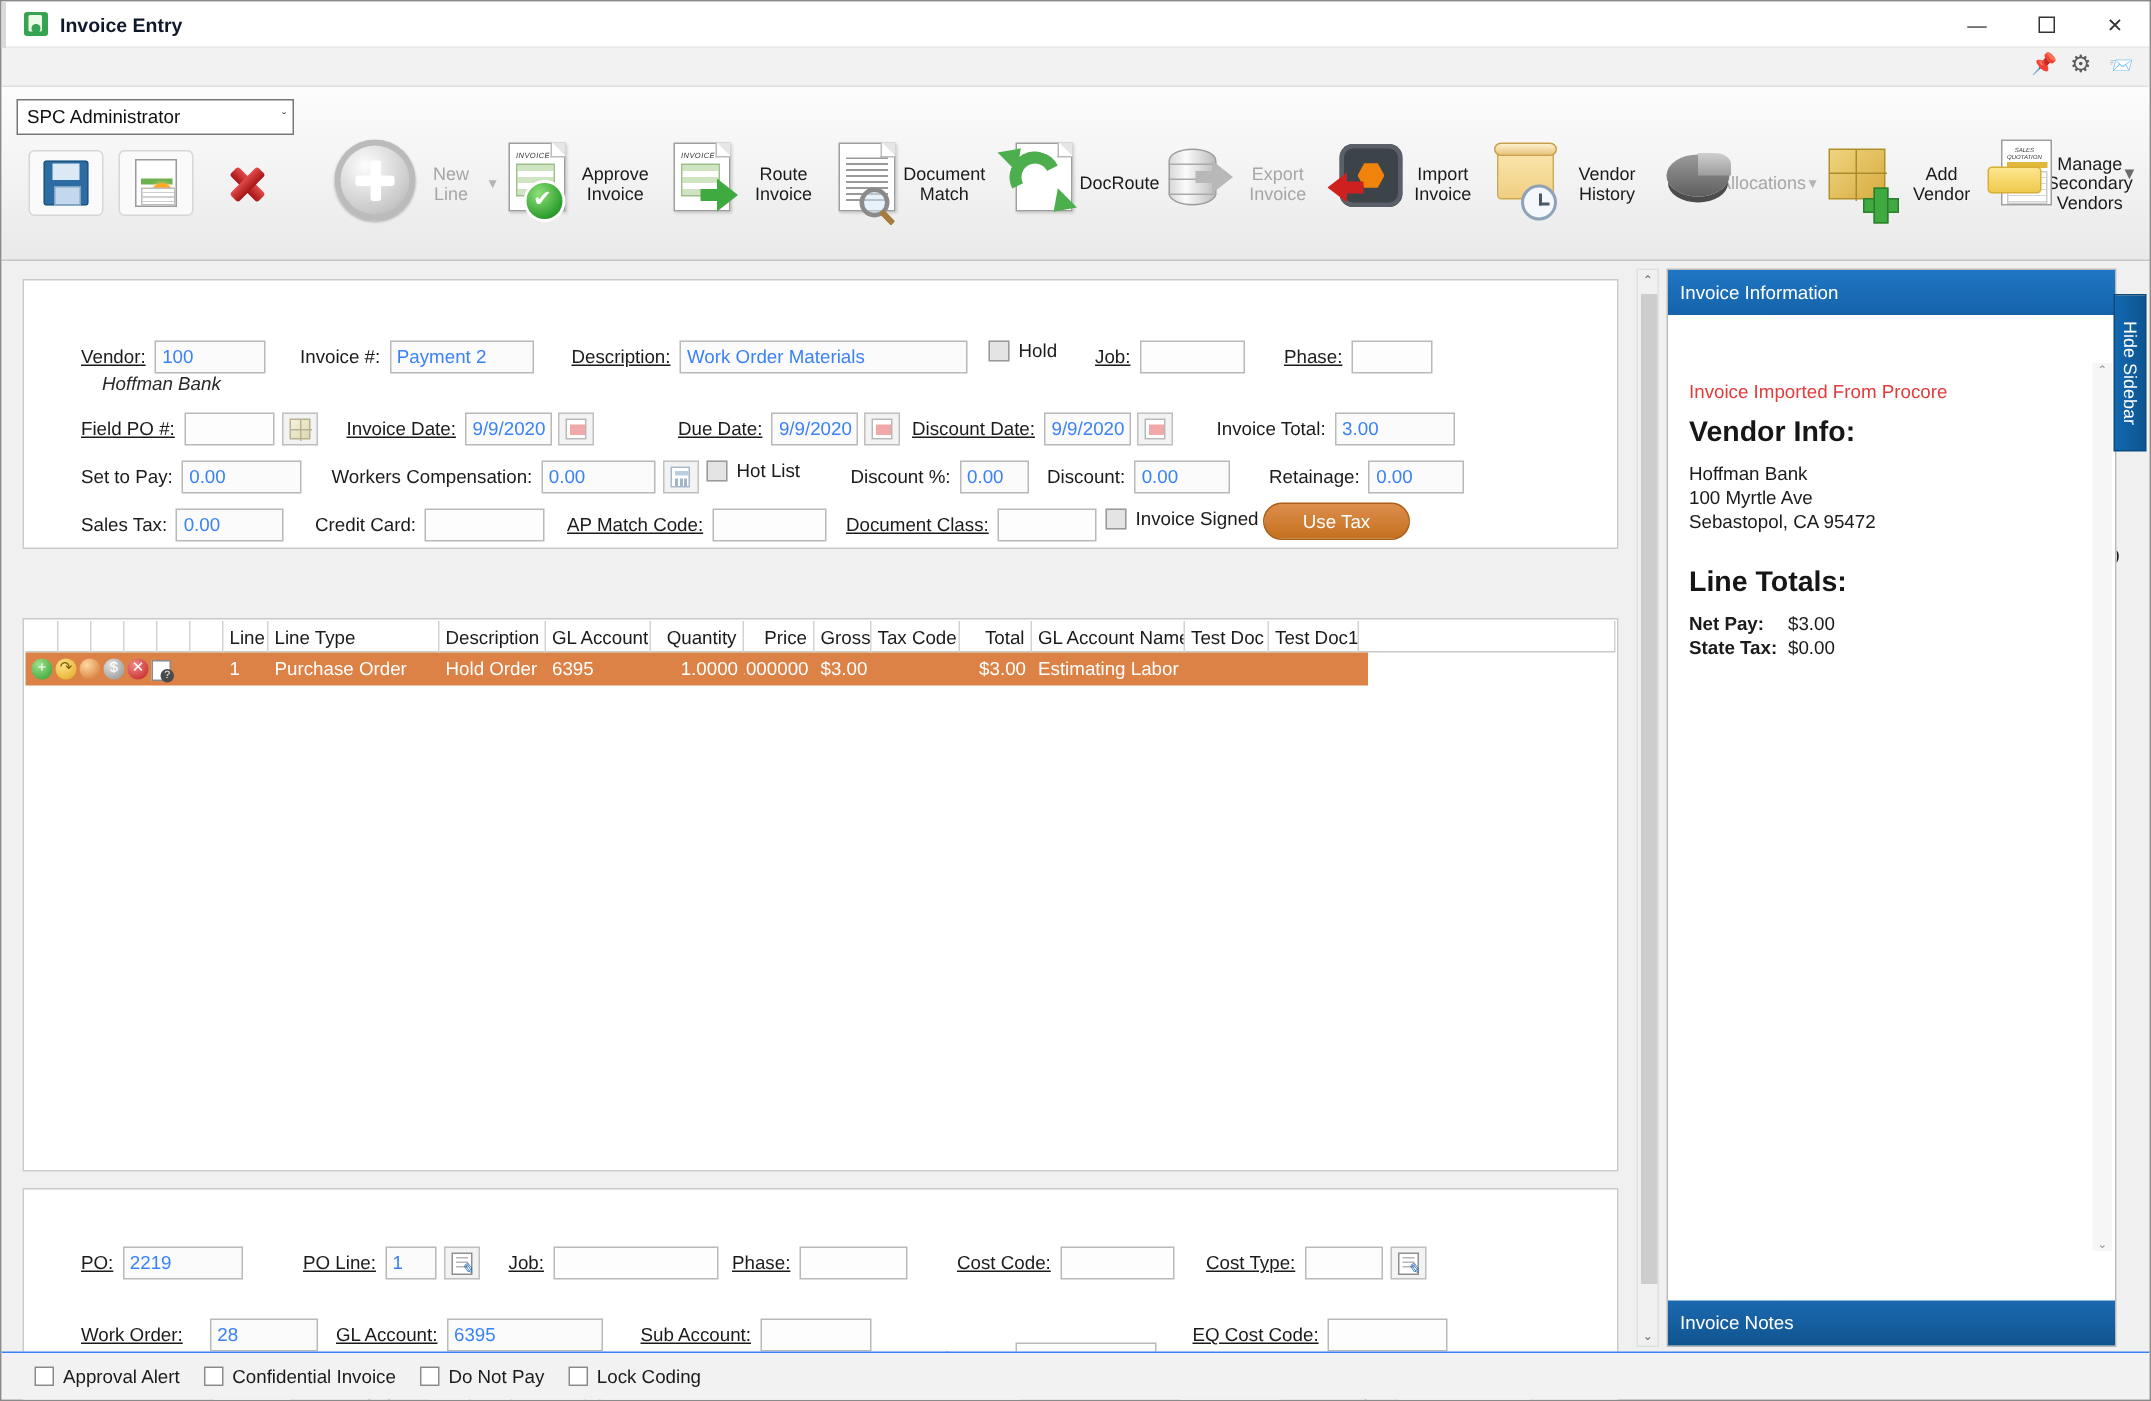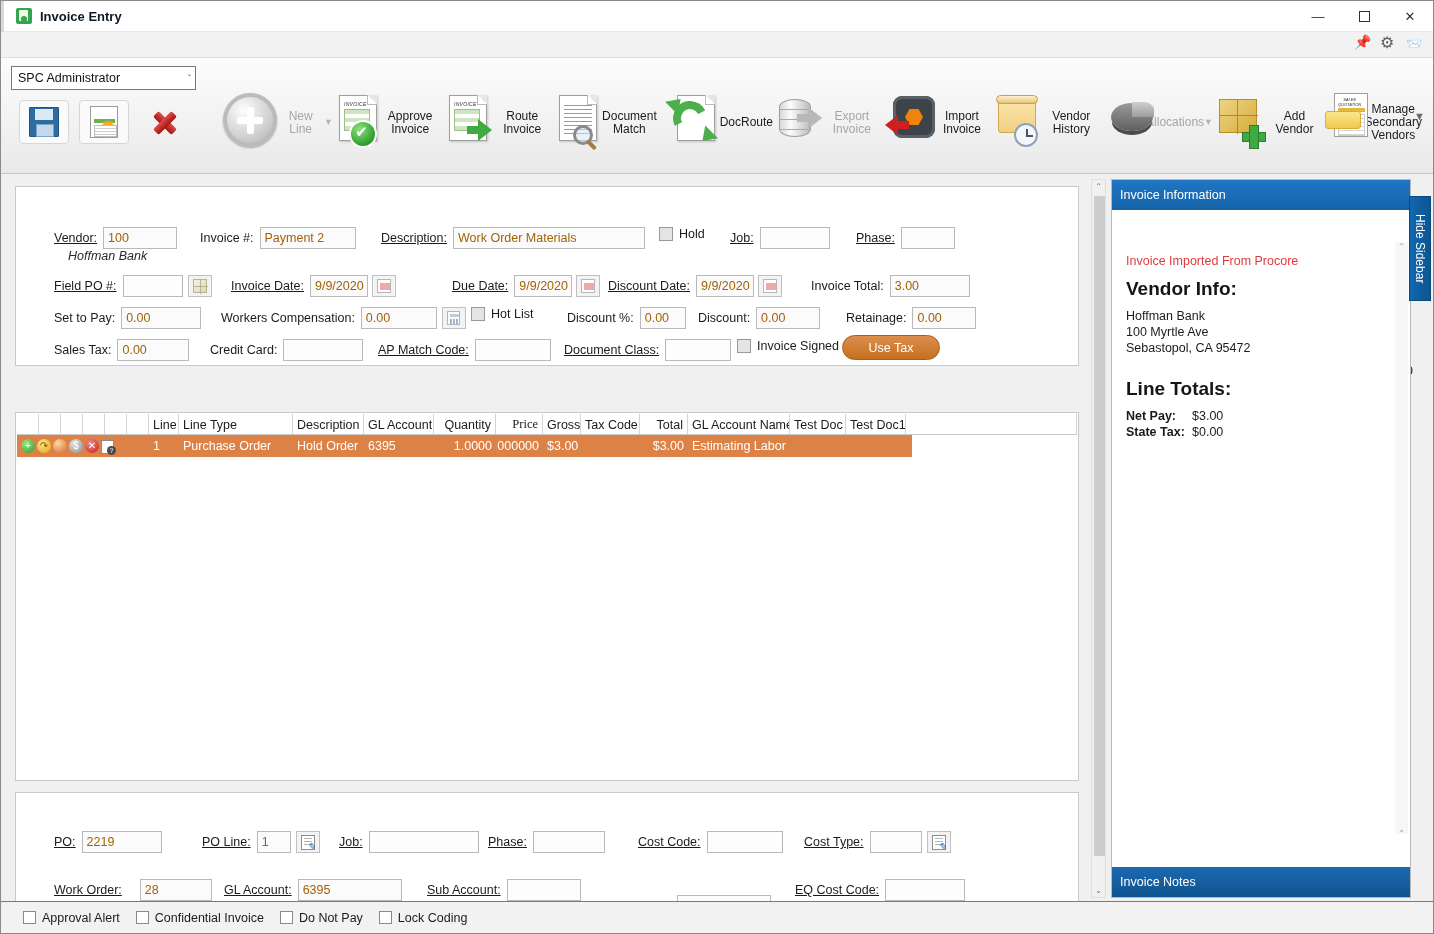--- a/index.html
+++ b/index.html
@@ -298,21 +298,21 @@
   }
   .unalloc b { font-weight: normal; margin-left: 18px; }
 
   
   .fld { position: absolute; display: flex; align-items: center; }
   .lbl { font-size: 12.5px; color: #1b1b1b; white-space: nowrap; }
   .lbl.link { text-decoration: underline; }
   .sub-italic { position:absolute; font-size:12.5px; font-style: italic; color:#2a2a2a; white-space:nowrap;}
   .inp {
     height: 22px; border: 1px solid #b9b9b9; background: #fbfbfb;
-    font-size: 12.5px; color: #a16207; display: flex; align-items: center;
+    font-size: 12.5px; color: #3b82f6; display: flex; align-items: center;
     padding: 0 4px; overflow: hidden; white-space: nowrap;
   }
   .inp.empty { background: #fdfdfd; }
   .chk { width: 14px; height: 14px; border: 1px solid #9a9a9a; background: #e4e4e4; }
   .cklabel { font-size: 12.5px; margin-left: 6px; }
 
   .btn-ico {
     width: 24px; height: 22px; border: 1px solid #c0c0c0; background: #f3f3f3;
     display: flex; align-items: center; justify-content: center;
   }
@@ -729,21 +729,21 @@
           <div class="c" style="width:22px;"></div>
           <div class="c" style="width:22px;"></div>
           <div class="c" style="width:22px;"></div>
           <div class="c" style="width:22px;"></div>
           <div class="c" style="width:22px;"></div>
           <div class="c" style="width:30px;">Line</div>
           <div class="c" style="width:114px;">Line Type</div>
           <div class="c" style="width:71px;">Description</div>
           <div class="c" style="width:70px;">GL Account</div>
           <div class="c num" style="width:62px;">Quantity</div>
-          <div class="c num" style="width:47px;font-family:Liberation Serif, serif;">Price</div>
+          <div class="c num" style="width:47px;">Price</div>
           <div class="c" style="width:38px;">Gross</div>
           <div class="c" style="width:59px;">Tax Code</div>
           <div class="c num" style="width:48px;">Total</div>
           <div class="c" style="width:102px;">GL Account Name</div>
           <div class="c" style="width:56px;">Test Doc</div>
           <div class="c" style="width:60px;">Test Doc1</div>
           <div class="c" style="flex:1;"></div>
         </div>
         <div class="dg-row">
           <div class="c rowicons" style="width:132px;">

